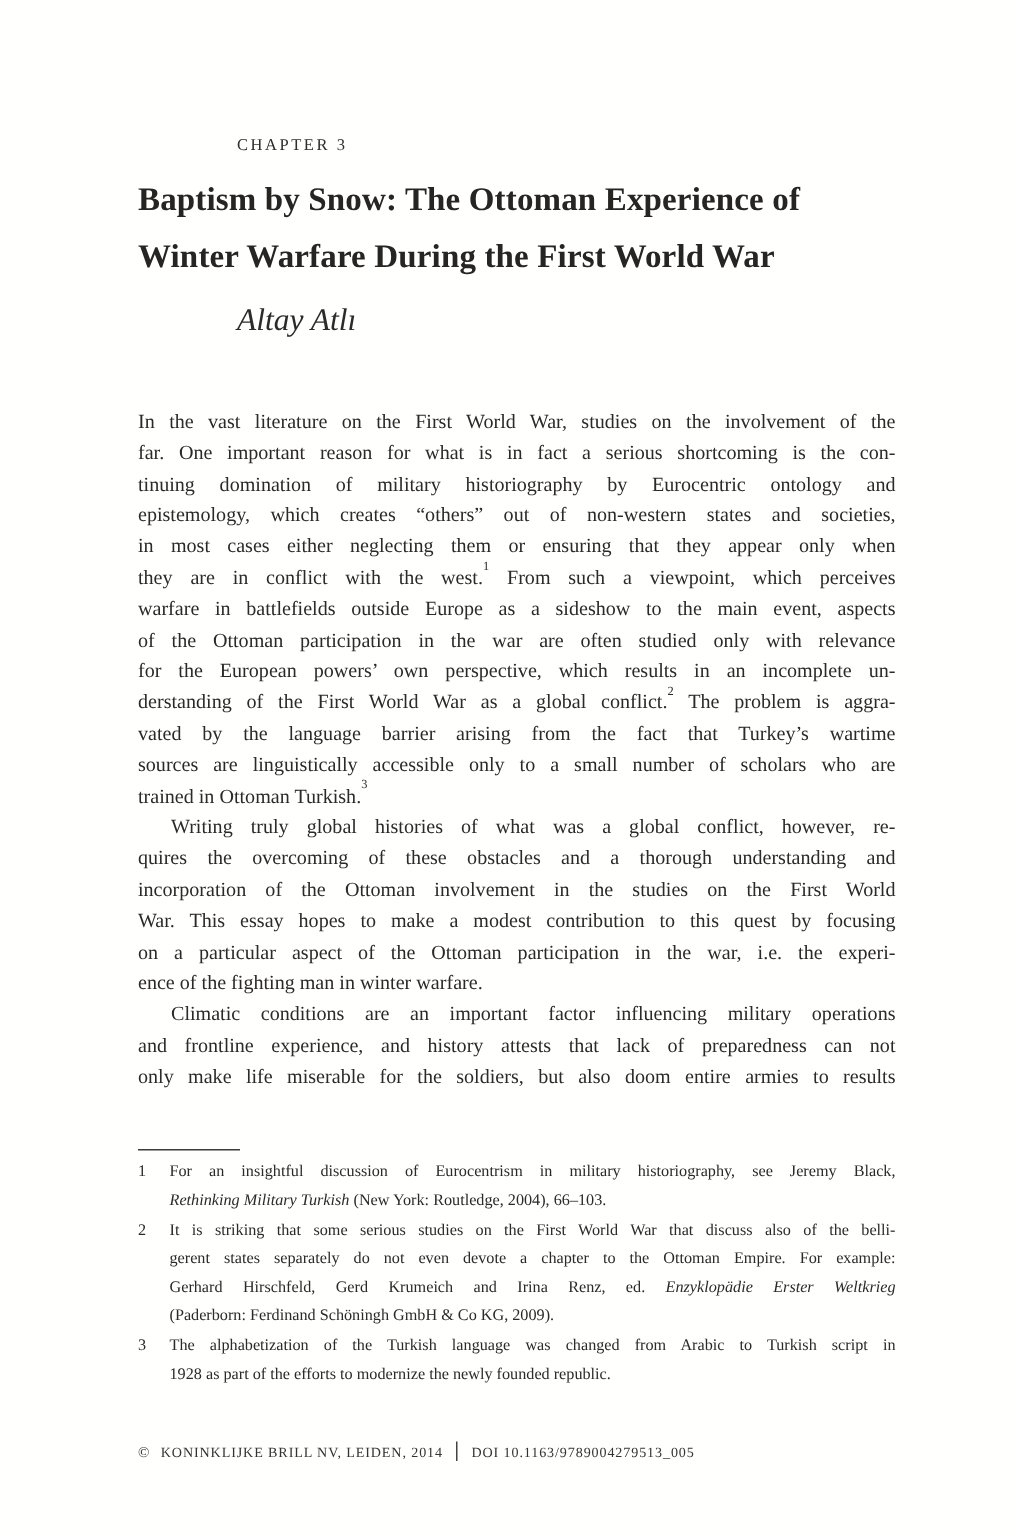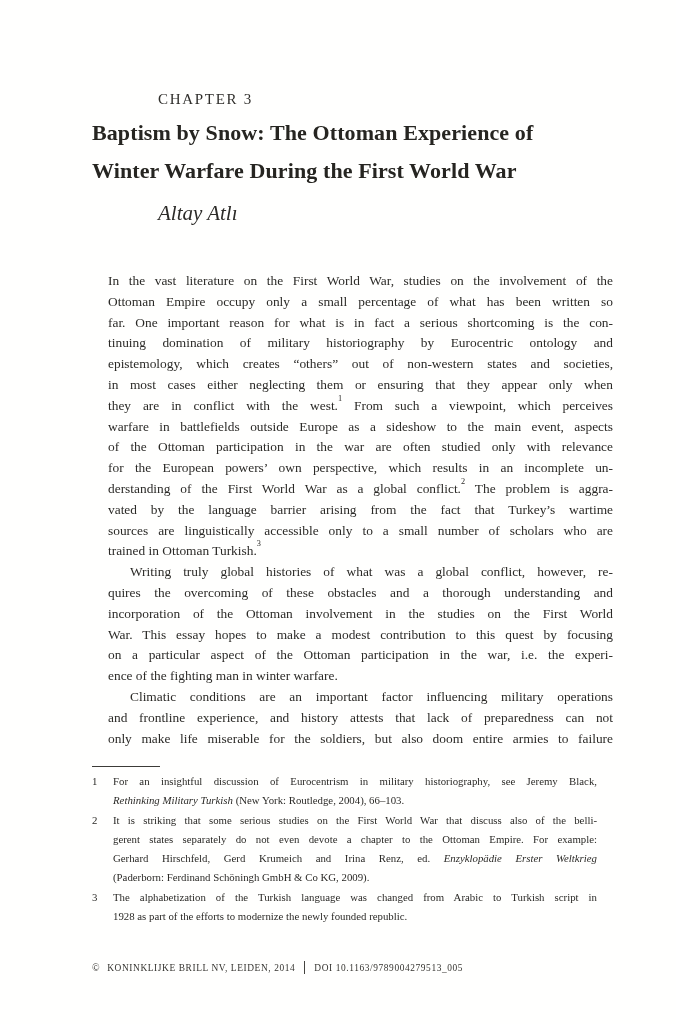--- a/index.html
+++ b/index.html
@@ -8,21 +8,21 @@
     width: 676px;
     height: 1024px;
     background: #fffffe;
     color: #2a2926;
     font-family: "Liberation Serif", serif;
     overflow: hidden;
   }
   .chapter-label {
     position: absolute;
     left: 158px; top: 91px;
-    font-size: 15px;
+    font-size: 11px;
     letter-spacing: 1.7px;
     color: #2f2e2b;
   }
   .title {
     position: absolute;
     left: 92px; top: 114px;
     width: 520px;
     margin: 0;
     font-size: 22px;
     font-weight: 700;
@@ -32,21 +32,21 @@
   }
   .author {
     position: absolute;
     left: 158px; top: 201px;
     font-style: italic;
     font-size: 21px;
     color: #2c2b28;
   }
   .body-text {
     position: absolute;
-    left: 108px; top: 271px;
+    left: 92px; top: 271px;
     width: 505px;
     font-size: 13.4px;
     line-height: 20.8px;
     color: #2b2a27;
   }
   .line { text-align: justify; text-align-last: justify; }
   .line.left { text-align: right; text-align-last: left; }
   .line.ind { text-indent: 22px; }
   sup {
     font-size: 0.62em;
@@ -92,21 +92,20 @@
 <body>
 
 <div class="page">
   <div class="chapter-label">CHAPTER 3</div>
   <h1 class="title"><span>Baptism by Snow: The Ottoman Experience of</span><br><span>Winter Warfare During the First World War</span></h1>
   <div class="author">Altay Atlı</div>
 
   <div class="body-text">
       <div>
         <div class="line"><span>In the vast literature on the First World War, studies on the involvement of the</span></div>
-        <div class="line"><span>Ottoman Empire occupy only a small percentage of what has been written so</span></div>
         <div class="line"><span>far. One important reason for what is in fact a serious shortcoming is the con-</span></div>
         <div class="line"><span>tinuing domination of military historiography by Eurocentric ontology and</span></div>
         <div class="line"><span>epistemology, which creates “others” out of non-western states and societies,</span></div>
         <div class="line"><span>in most cases either neglecting them or ensuring that they appear only when</span></div>
         <div class="line"><span>they are in conflict with the west.</span><sup>1</sup><span> From such a viewpoint, which perceives</span></div>
         <div class="line"><span>warfare in battlefields outside Europe as a sideshow to the main event, aspects</span></div>
         <div class="line"><span>of the Ottoman participation in the war are often studied only with relevance</span></div>
         <div class="line"><span>for the European powers’ own perspective, which results in an incomplete un-</span></div>
         <div class="line"><span>derstanding of the First World War as a global conflict.</span><sup>2</sup><span> The problem is aggra-</span></div>
         <div class="line"><span>vated by the language barrier arising from the fact that Turkey’s wartime</span></div>
@@ -117,21 +116,21 @@
         <div class="line ind"><span>Writing truly global histories of what was a global conflict, however, re-</span></div>
         <div class="line"><span>quires the overcoming of these obstacles and a thorough understanding and</span></div>
         <div class="line"><span>incorporation of the Ottoman involvement in the studies on the First World</span></div>
         <div class="line"><span>War. This essay hopes to make a modest contribution to this quest by focusing</span></div>
         <div class="line"><span>on a particular aspect of the Ottoman participation in the war, i.e. the experi-</span></div>
         <div class="line left"><span>ence of the fighting man in winter warfare.</span></div>
       </div>
       <div>
         <div class="line ind"><span>Climatic conditions are an important factor influencing military operations</span></div>
         <div class="line"><span>and frontline experience, and history attests that lack of preparedness can not</span></div>
-        <div class="line"><span>only make life miserable for the soldiers, but also doom entire armies to failure</span></div>
+        <div class="line"><span>only make life miserable for the soldiers, but also doom entire armies to results</span></div>
       </div>
     </div>
 
   <div class="fn-rule"></div>
   <div class="footnotes">
       <div class="fn">
         <div class="fn-num">1</div>
         <div class="fn-text">
           <div class="line"><span>For an insightful discussion of Eurocentrism in military historiography, see Jeremy Black,</span></div>
           <div class="line left"><em>Rethinking Military Turkish</em><span> (New York: Routledge, 2004), 66–103.</span></div>

